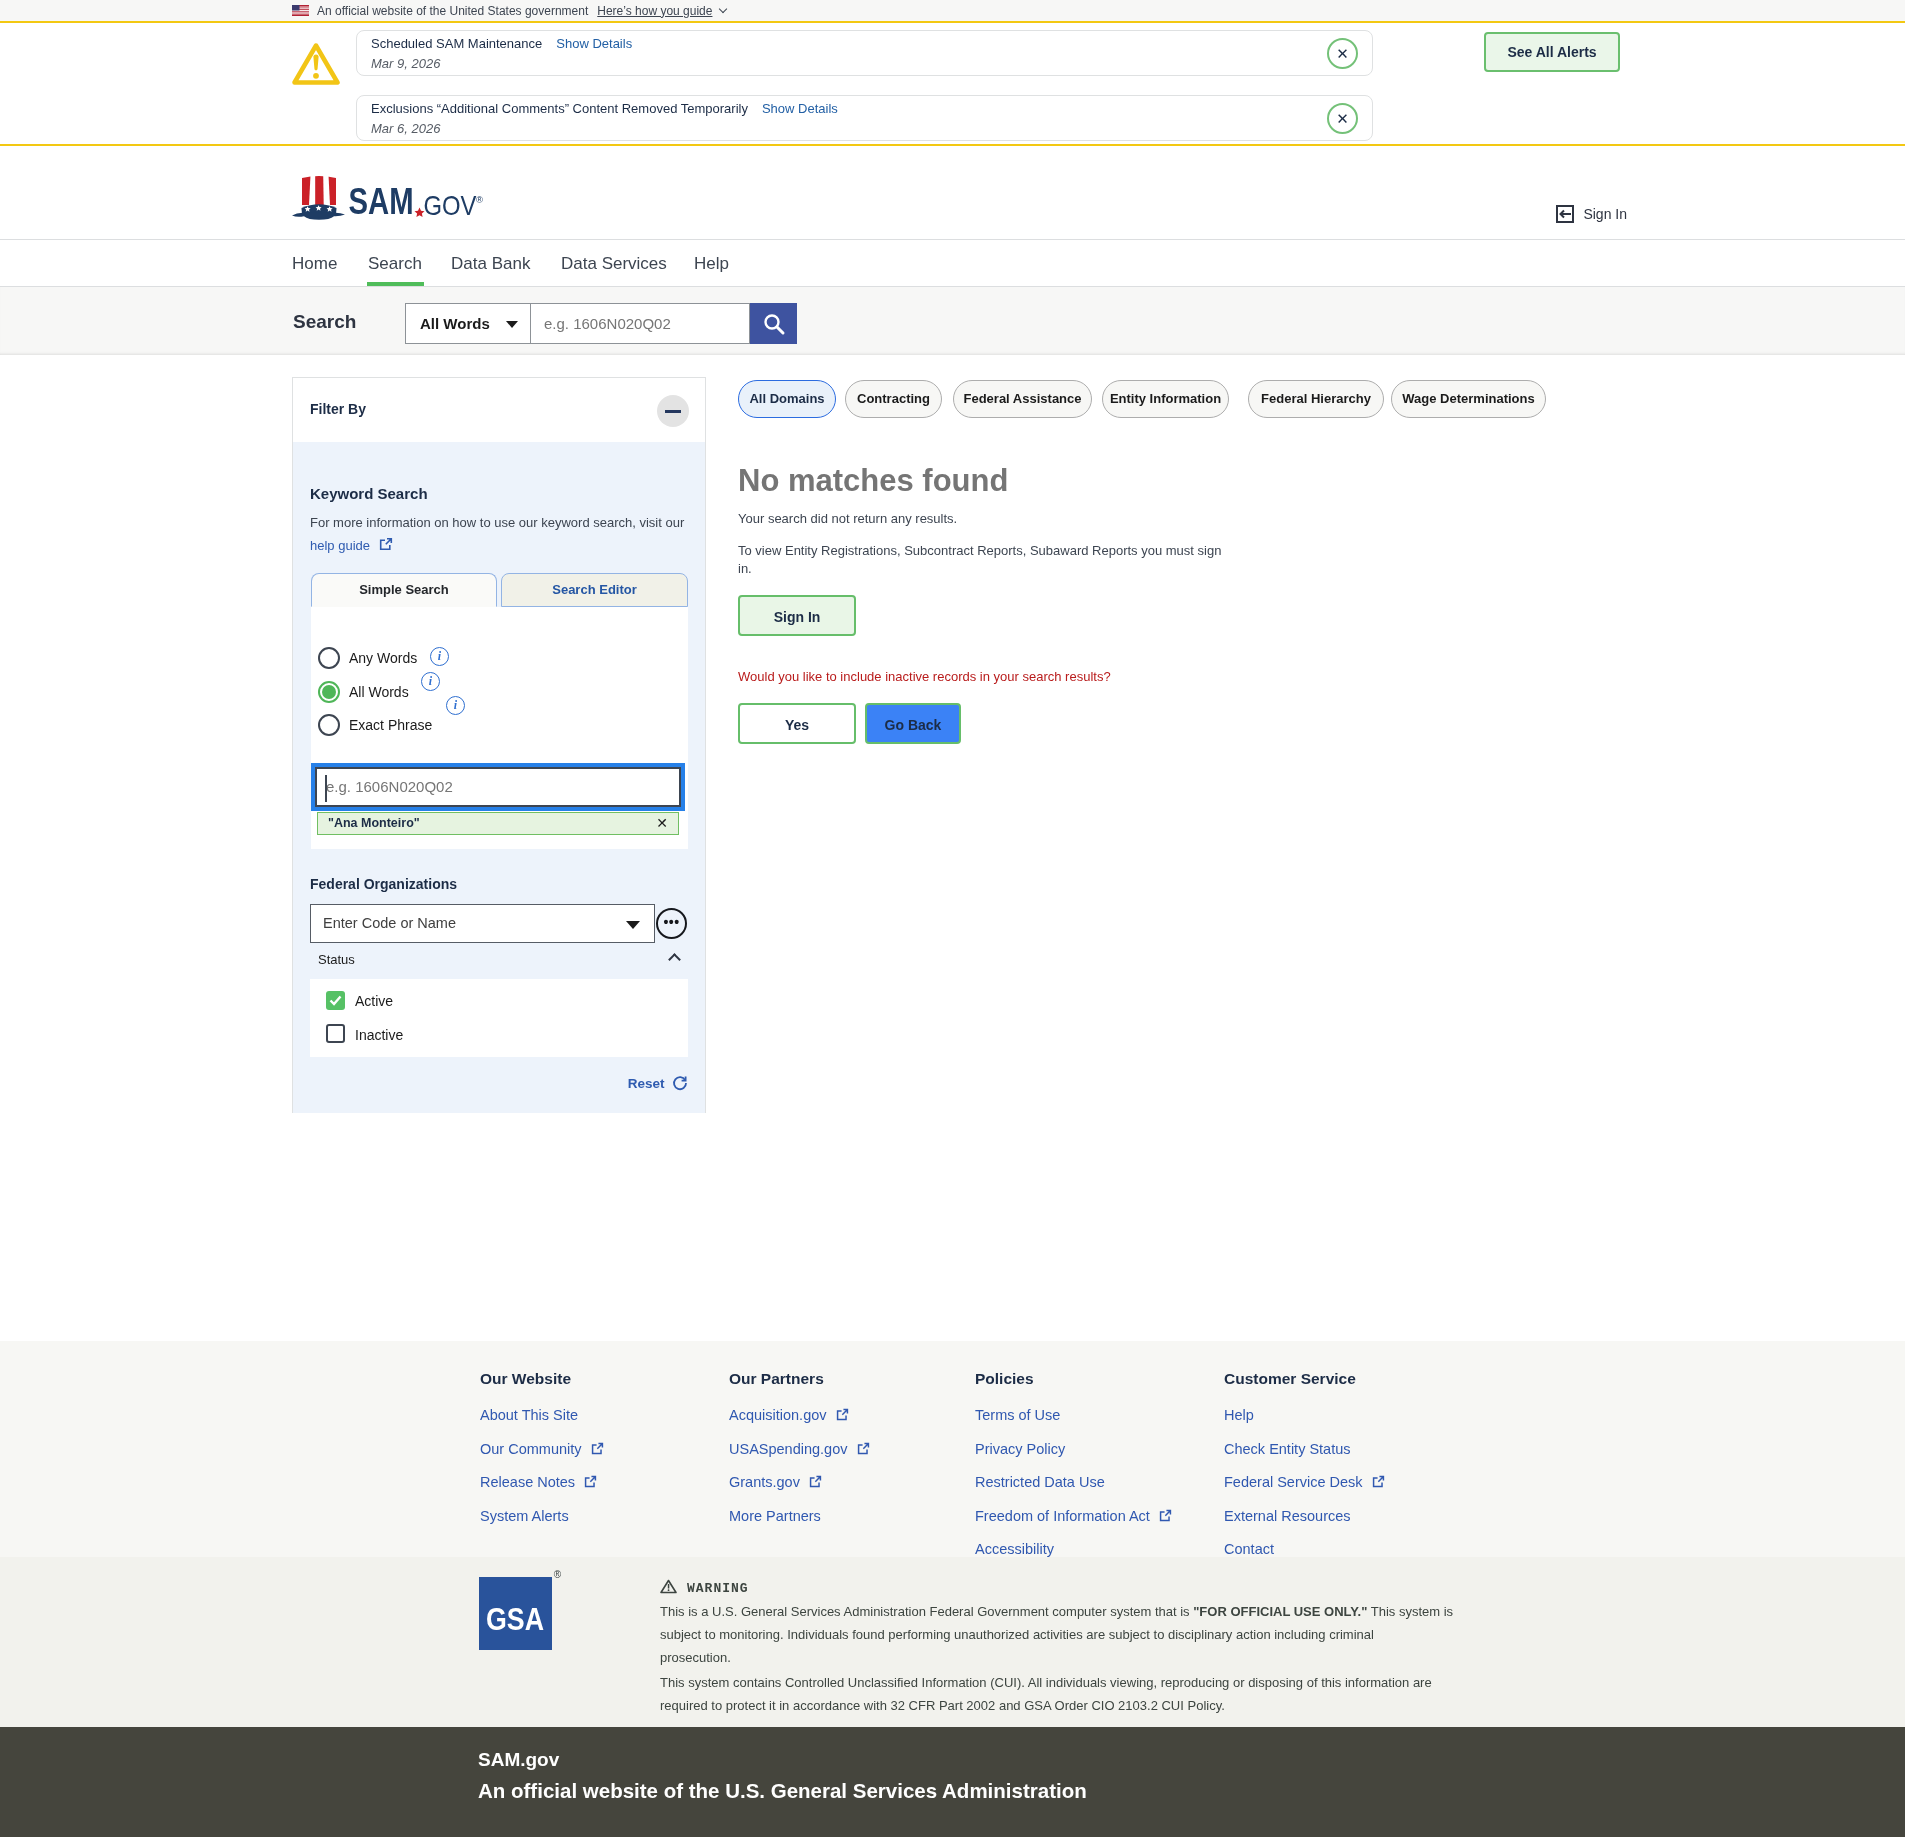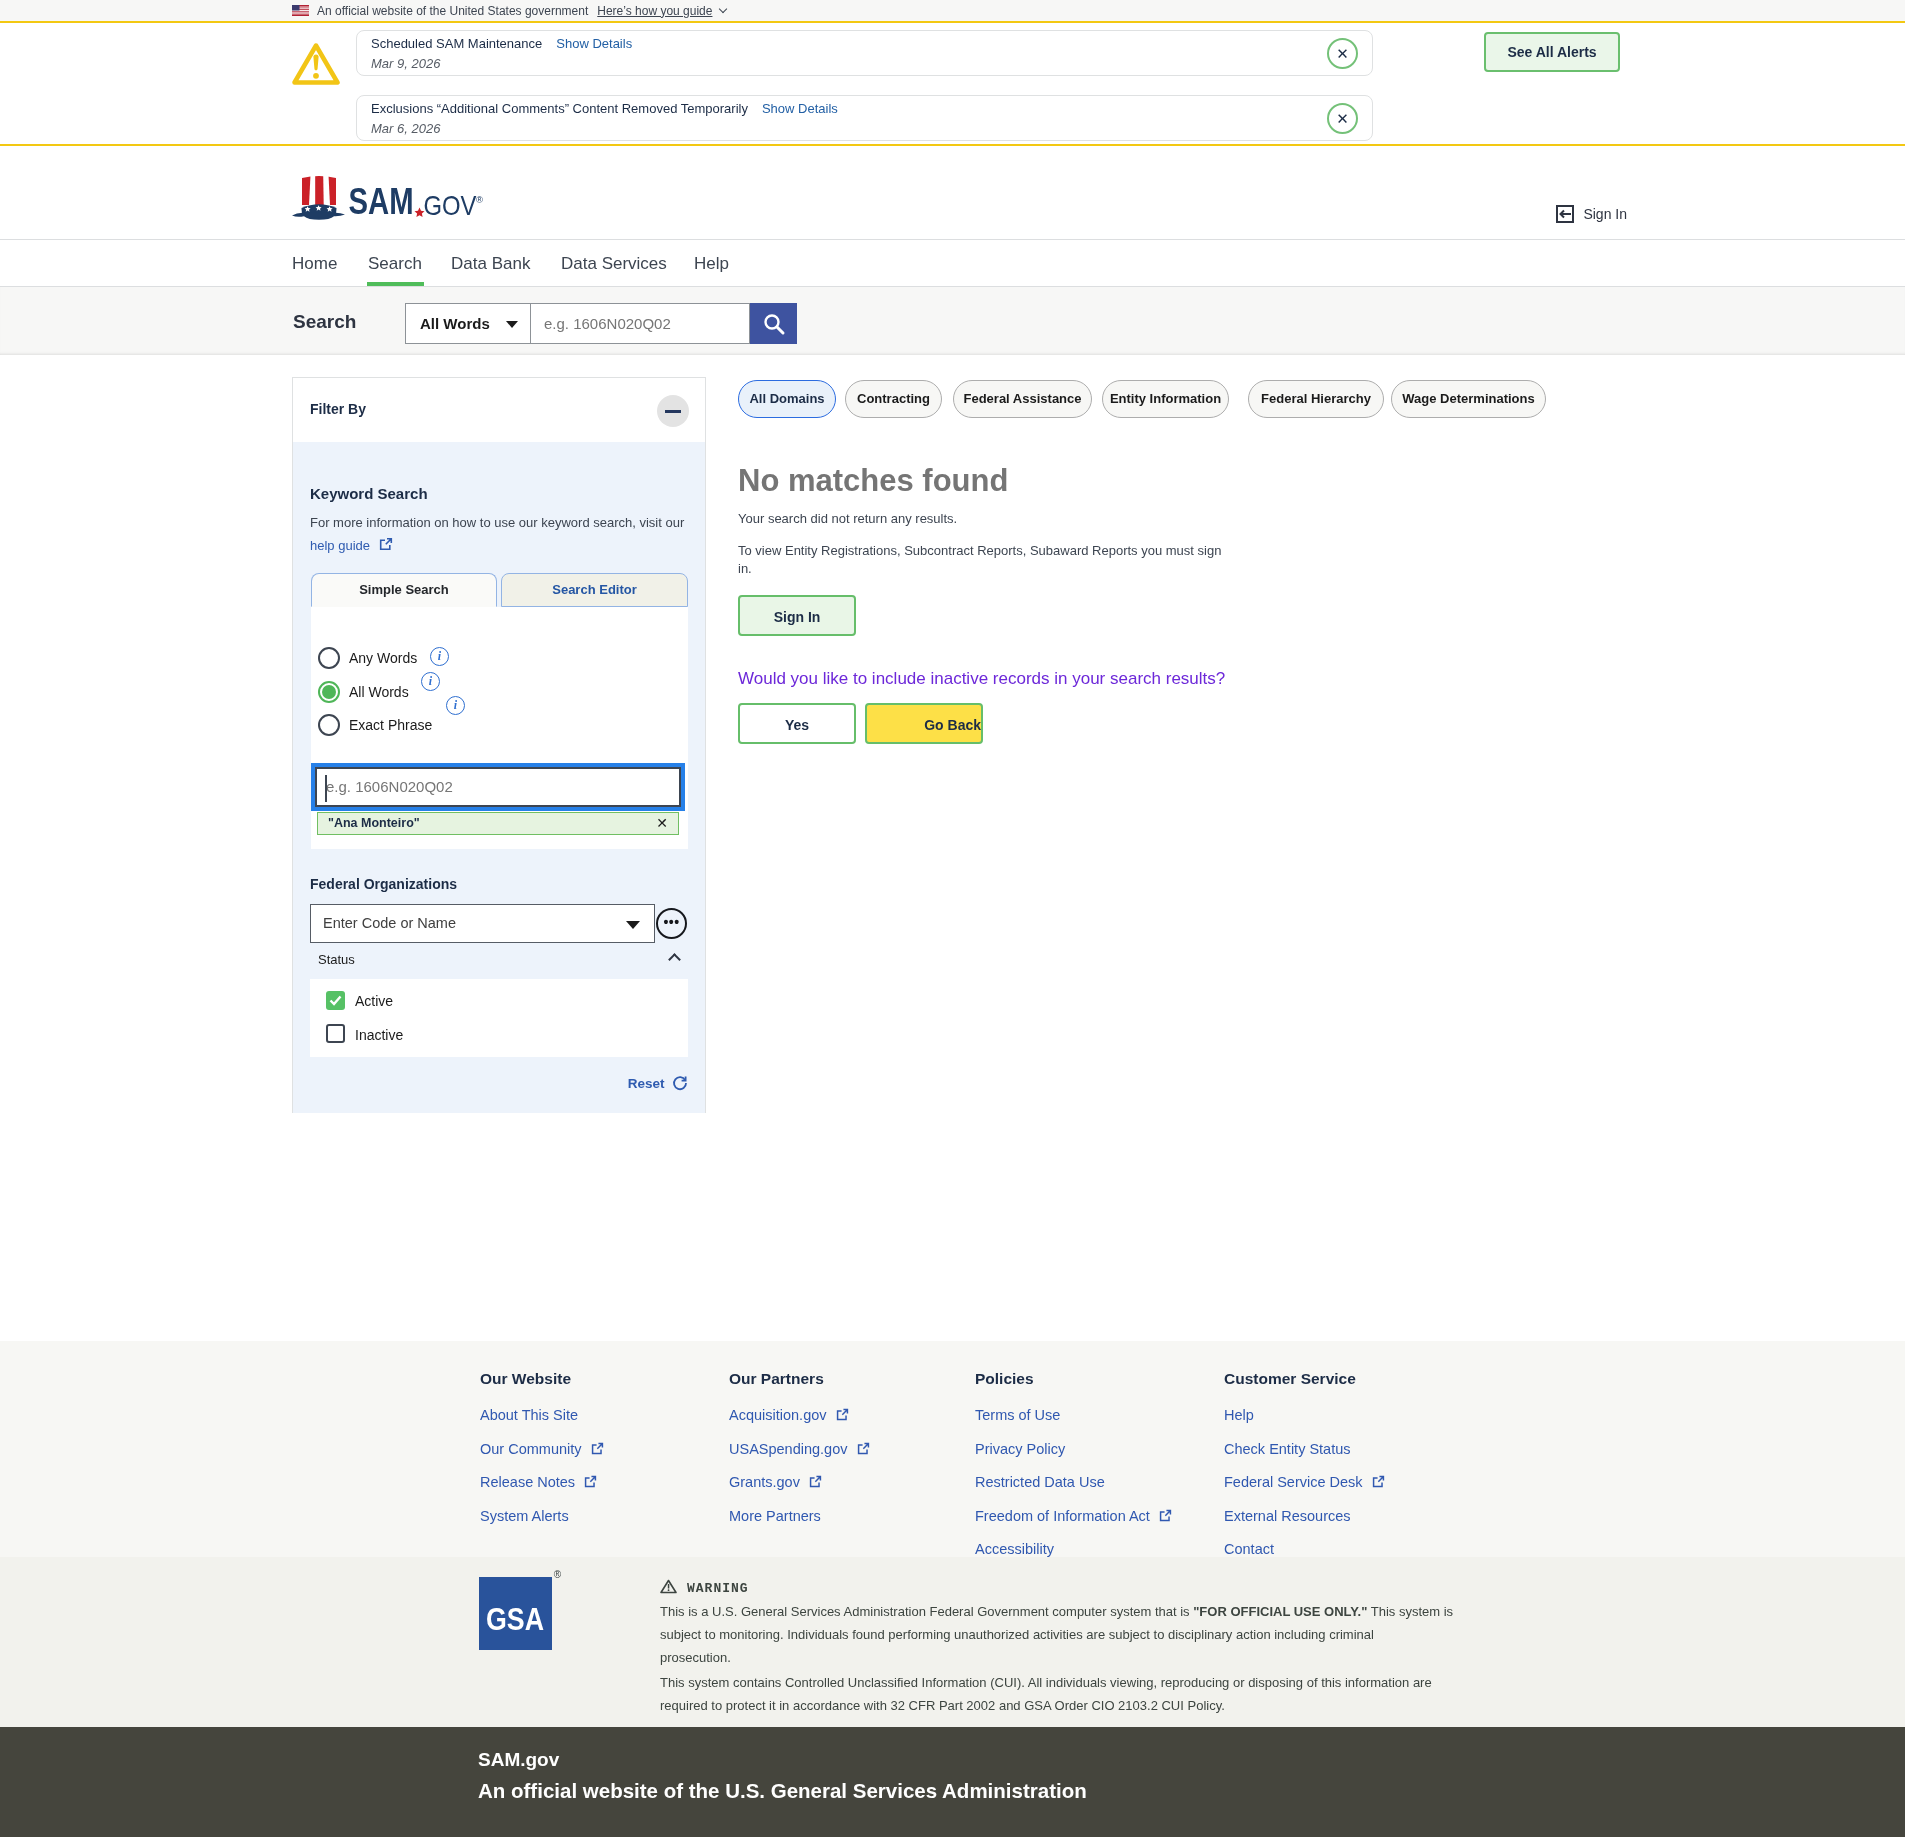--- a/index.html
+++ b/index.html
@@ -90,23 +90,23 @@
 
 
 .rcol { position:absolute; left:446px; top:0; width:890px; }
 .pill { position:absolute; top:25px; height:38px; border-radius:19px; border:1px solid #adadad; background:#f7f7f5; color:#1b1b1b; font-size:13px; font-weight:bold; text-align:center; }
 .pill.act { background:#e9f1fa; border:1.5px solid #2c6ce0; color:#1c2c46; }
 .nomatch { position:absolute; left:0; top:110px; font-size:31px; line-height:31px; font-weight:bold; color:#757575; }
 .r-p1 { position:absolute; left:0; top:156px; font-size:13px; color:#3d4551; }
 .r-p2 { position:absolute; left:0; top:187px; font-size:13px; color:#3d4551; line-height:17.5px; }
 .btn-green { position:absolute; height:41px; border:2px solid #66be6a; border-radius:4px; font-size:14px; font-weight:bold; color:#1c2c46; text-align:center; line-height:41px; }
 .signin-btn { left:0; top:240px; width:118px; background:#e9f6e7; }
-.r-q { position:absolute; left:0; top:314px; font-size:17px; color:#6d28d9; }
+.r-q { position:absolute; left:0; top:314px; font-size:13px; color:#b91c1c; }
 .yes-btn { left:0; top:348px; width:118px; background:#fff; }
-.goback-btn { left:127px; top:348px; width:118px; background:#fde047;text-align:right; }
+.goback-btn { left:127px; top:348px; width:96px; background:#3b82f6; }
 
 
 .flinks { height:216px; background:#f7f7f4; position:relative; }
 .fcol { position:absolute; top:21px; }
 .fcol .h { font-size:15.5px; font-weight:bold; color:#1c2c46; line-height:22px; padding-top:6px; margin-bottom:16px; }
 .fcol a { display:block; font-size:14.5px; color:#3058b0; text-decoration:none; margin-bottom:15px; line-height:18.5px; }
 .ext { display:inline-block; margin-left:5px; vertical-align:-1px; }
 
 
 .gsa { height:170px; background:#f2f2ed; position:relative; }

